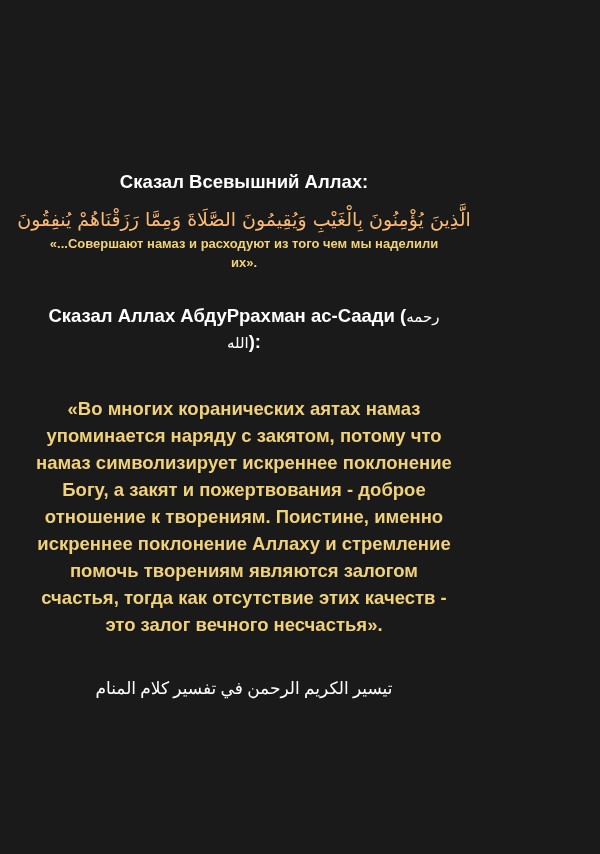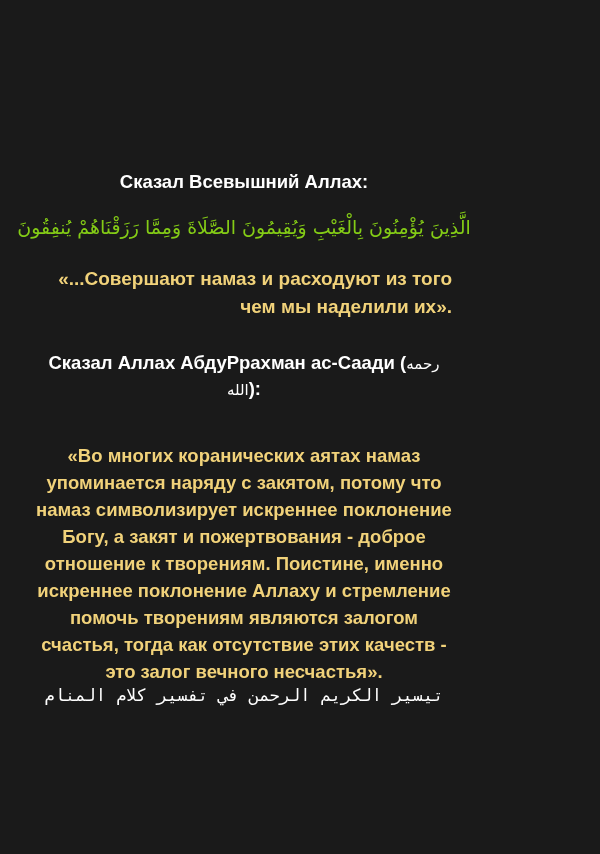--- a/index.html
+++ b/index.html
@@ -28,35 +28,34 @@
     flex: none;
   }
   .line-white {
     color: #ffffff;
     font-weight: bold;
     font-size: 18.5px;
     text-align: center;
     line-height: 1.35;
   }
   .arabic-ayah {
-    color: #84cc16;
+    color: #fdba74;
     font-family: "DejaVu Sans", sans-serif;
     font-size: 19px;
     direction: rtl;
     line-height: 1.7;
-    margin-top: 16px;
+    margin-top: 8px;
     white-space: nowrap;
   }
   .translation {
     color: #f1d27a;
     font-weight: bold;
-    font-size: 19px;
-    text-align: right;
+    font-size: 13px;
+    text-align: center;
     line-height: 1.45;
-    margin-top: 22px;
     max-width: 524px;
   }
   .attribution {
     color: #ffffff;
     font-weight: bold;
     font-size: 18.5px;
     text-align: center;
     line-height: 1.4;
     margin-top: 30px;
   }
@@ -71,24 +70,25 @@
     color: #f1d27a;
     font-weight: bold;
     font-size: 18.5px;
     text-align: center;
     line-height: 1.46;
     margin-top: 40px;
     max-width: 516px;
   }
   .source {
     color: #ffffff;
-    font-family: Liberation Mono, monospace;
+    font-family: Liberation Serif, serif;
     font-size: 17px;
     direction: rtl;
     text-align: center;
+    margin-top: 40px;
   }
 </style>
 </head>
 <body>
 
 <div class="page">
 
   <div class="spacer-top"></div>
 
   <div class="line-white">Сказал Всевышний Аллах:</div>

